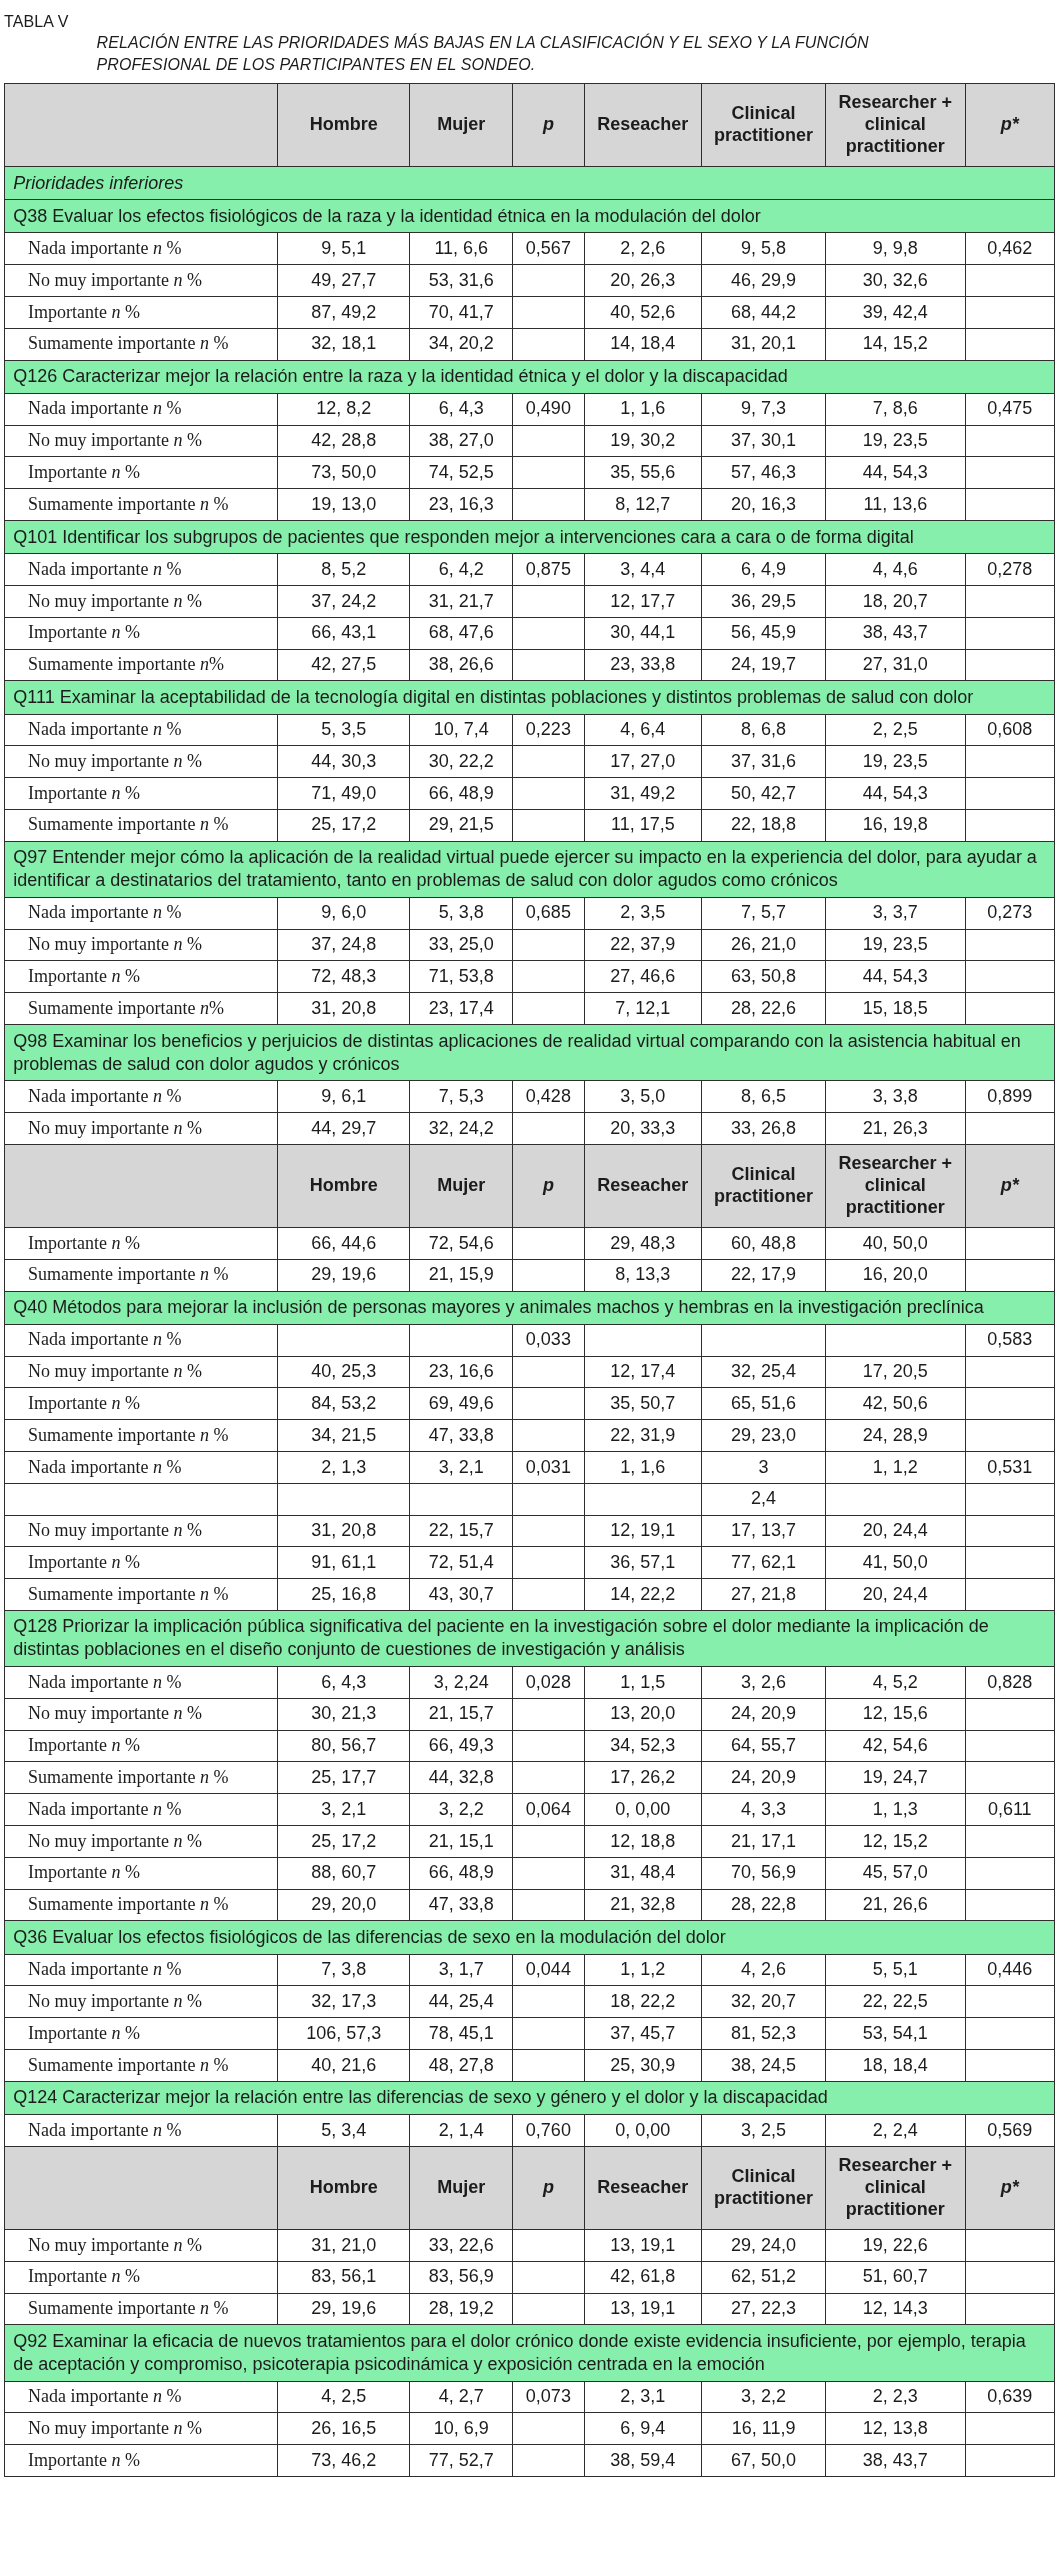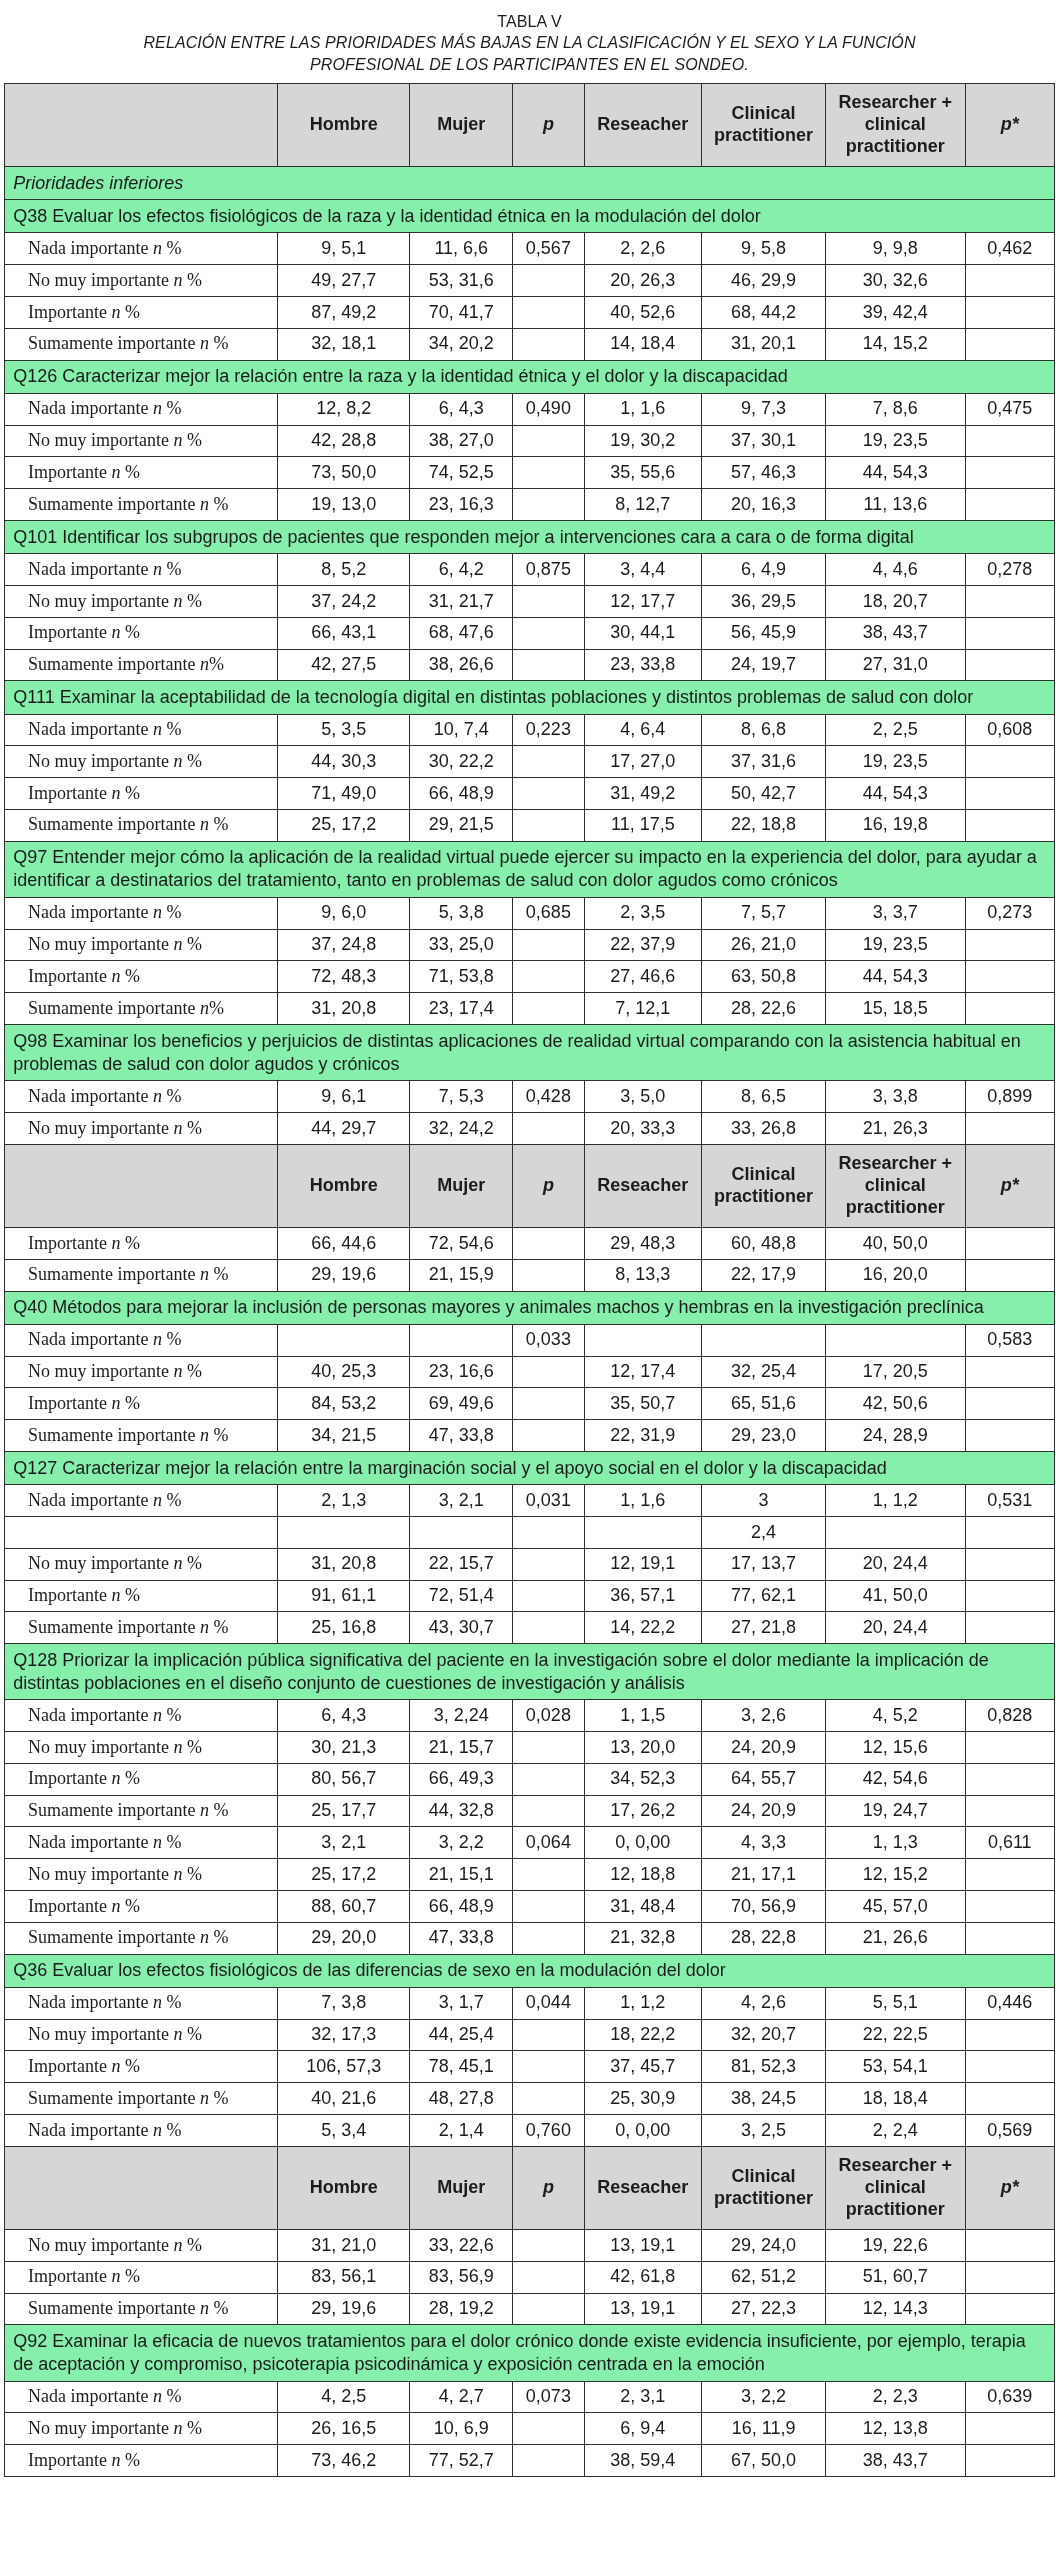--- a/index.html
+++ b/index.html
@@ -8,21 +8,20 @@
     font-family: "Liberation Sans", sans-serif;
     color: #1c1c1c;
     -webkit-font-smoothing: antialiased;
   }
   .page {
     width: 1059px;
     box-sizing: border-box;
     padding: 7.2px 4.1px 12.4px 4.1px;
   }
   .title-block {
-    text-align: center;
     font-size: 16px;
     line-height: 1.32;
     margin: 4.1px auto 8.2px auto;
   }
   .title-line { letter-spacing: 0.1px; }
   .title-caption {
     max-width: 866px;
     margin: 0 auto;
     letter-spacing: 0.1px;
     font-style: italic;
@@ -403,23 +402,20 @@
         <tr>
           <td class="label">Sumamente importante <i>n</i> %</td>
           <td class="val">34, 21,5</td>
           <td class="val">47, 33,8</td>
           <td class="val"></td>
           <td class="val">22, 31,9</td>
           <td class="val">29, 23,0</td>
           <td class="val">24, 28,9</td>
           <td class="val"></td>
         </tr>
-        <tr class="question">
-          <td colspan="8">Q127 Caracterizar mejor la relación entre la marginación social y el apoyo social en el dolor y la discapacidad</td>
-        </tr>
         <tr>
           <td class="label">Nada importante <i>n</i> %</td>
           <td class="val">2, 1,3</td>
           <td class="val">3, 2,1</td>
           <td class="val">0,031</td>
           <td class="val">1, 1,6</td>
           <td class="val">3</td>
           <td class="val">1, 1,2</td>
           <td class="val">0,531</td>
         </tr>
@@ -581,20 +577,23 @@
         </tr>
         <tr>
           <td class="label">Sumamente importante <i>n</i> %</td>
           <td class="val">40, 21,6</td>
           <td class="val">48, 27,8</td>
           <td class="val"></td>
           <td class="val">25, 30,9</td>
           <td class="val">38, 24,5</td>
           <td class="val">18, 18,4</td>
           <td class="val"></td>
+        </tr>
+        <tr class="question">
+          <td colspan="8">Q124 Caracterizar mejor la relación entre las diferencias de sexo y género y el dolor y la discapacidad</td>
         </tr>
         <tr>
           <td class="label">Nada importante <i>n</i> %</td>
           <td class="val">5, 3,4</td>
           <td class="val">2, 1,4</td>
           <td class="val">0,760</td>
           <td class="val">0, 0,00</td>
           <td class="val">3, 2,5</td>
           <td class="val">2, 2,4</td>
           <td class="val">0,569</td>

